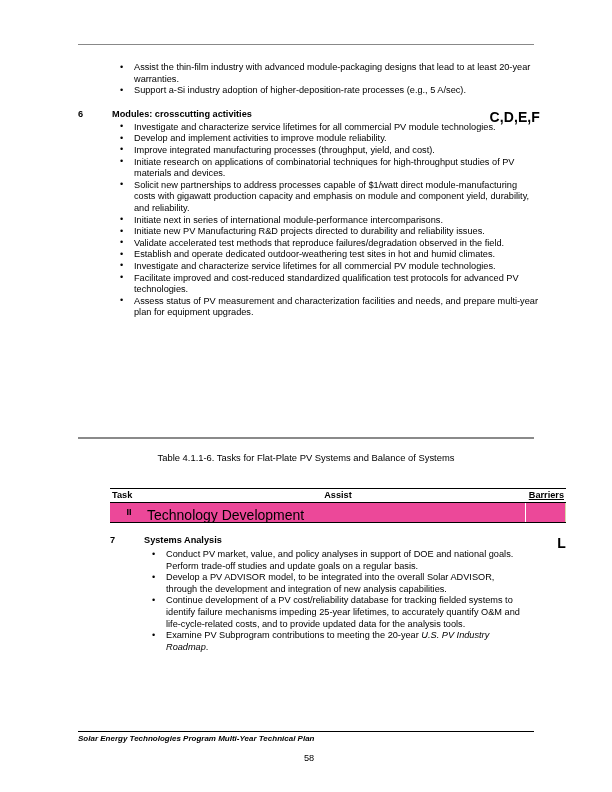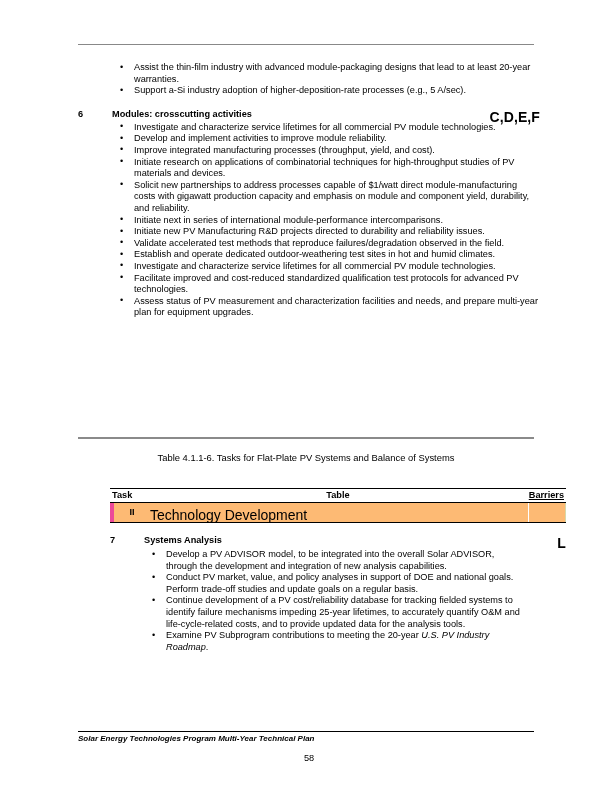--- a/index.html
+++ b/index.html
@@ -172,22 +172,22 @@
     top: 1px;
     font-size: 9.2px;
     font-weight: bold;
     text-decoration: underline;
   }
 
   
   .band-row {
     position: relative;
     height: 19px;
-    background: #fdba74;
-    border-left: 4px solid #ec4899;
+    background: #ec4899;
+    border-left: 1px solid #ec4899;
     border-right: 1px solid #d8d8a8;
     box-sizing: border-box;
   }
   .band-row .band-divider {
     position: absolute;
     left: 414px;
     top: 0;
     width: 1px;
     height: 100%;
     background: #ffffff;
@@ -283,43 +283,43 @@
 
   <div class="table-close-rule"></div>
 
   <div class="table-caption">Table 4.1.1-6. Tasks for Flat-Plate PV Systems and Balance of Systems</div>
 
   <div class="tbl">
     <div class="rule-top"></div>
 
     <div class="hdr-row">
       <span class="hdr-task">Task</span>
-      <span class="hdr-title">Table</span>
+      <span class="hdr-title">Assist</span>
       <span class="hdr-barriers">Barriers</span>
     </div>
 
     <div class="rule-head"></div>
 
     <div class="band-row">
       <span class="band-divider"></span>
       <span class="band-num">II</span>
       <span class="band-label">Technology Development</span>
     </div>
 
     <div class="rule-sec"></div>
 
     <div class="tbl-body">
       <div class="task-row">
         <span class="task-num">7</span>
         <span class="task-title">Systems Analysis</span>
         <span class="task-barriers">L</span>
       </div>
       <ul class="bullets" id="task7-bullets">
+          <li>Conduct PV market, value, and policy analyses in support of DOE and national goals. Perform trade-off studies and update goals on a regular basis.</li>
           <li>Develop a PV ADVISOR model, to be integrated into the overall Solar ADVISOR, through the development and integration of new analysis capabilities.</li>
-          <li>Conduct PV market, value, and policy analyses in support of DOE and national goals. Perform trade-off studies and update goals on a regular basis.</li>
           <li>Continue development of a PV cost/reliability database for tracking fielded systems to identify failure mechanisms impeding 25-year lifetimes, to accurately quantify O&amp;M and life-cycle-related costs, and to provide updated data for the analysis tools.</li>
           <li>Examine PV Subprogram contributions to meeting the 20-year <i>U.S. PV Industry Roadmap</i>.</li>
         </ul>
     </div>
   </div>
 
   <div class="footer-rule"></div>
   <div class="footer-text">Solar Energy Technologies Program Multi-Year Technical Plan</div>
   <div class="page-number">58</div>
 

